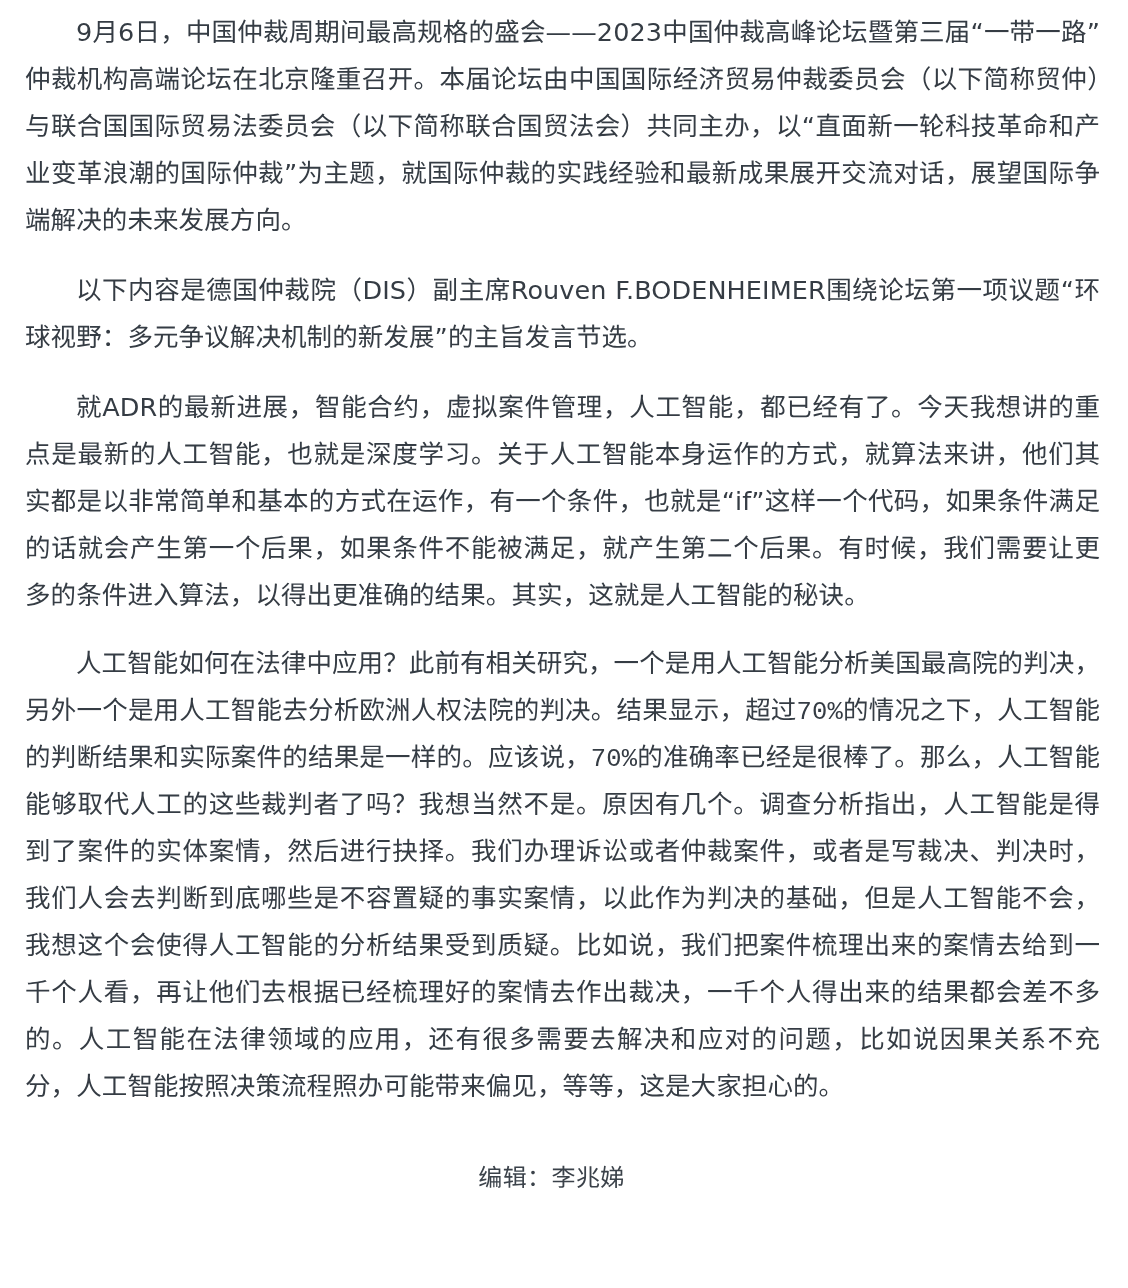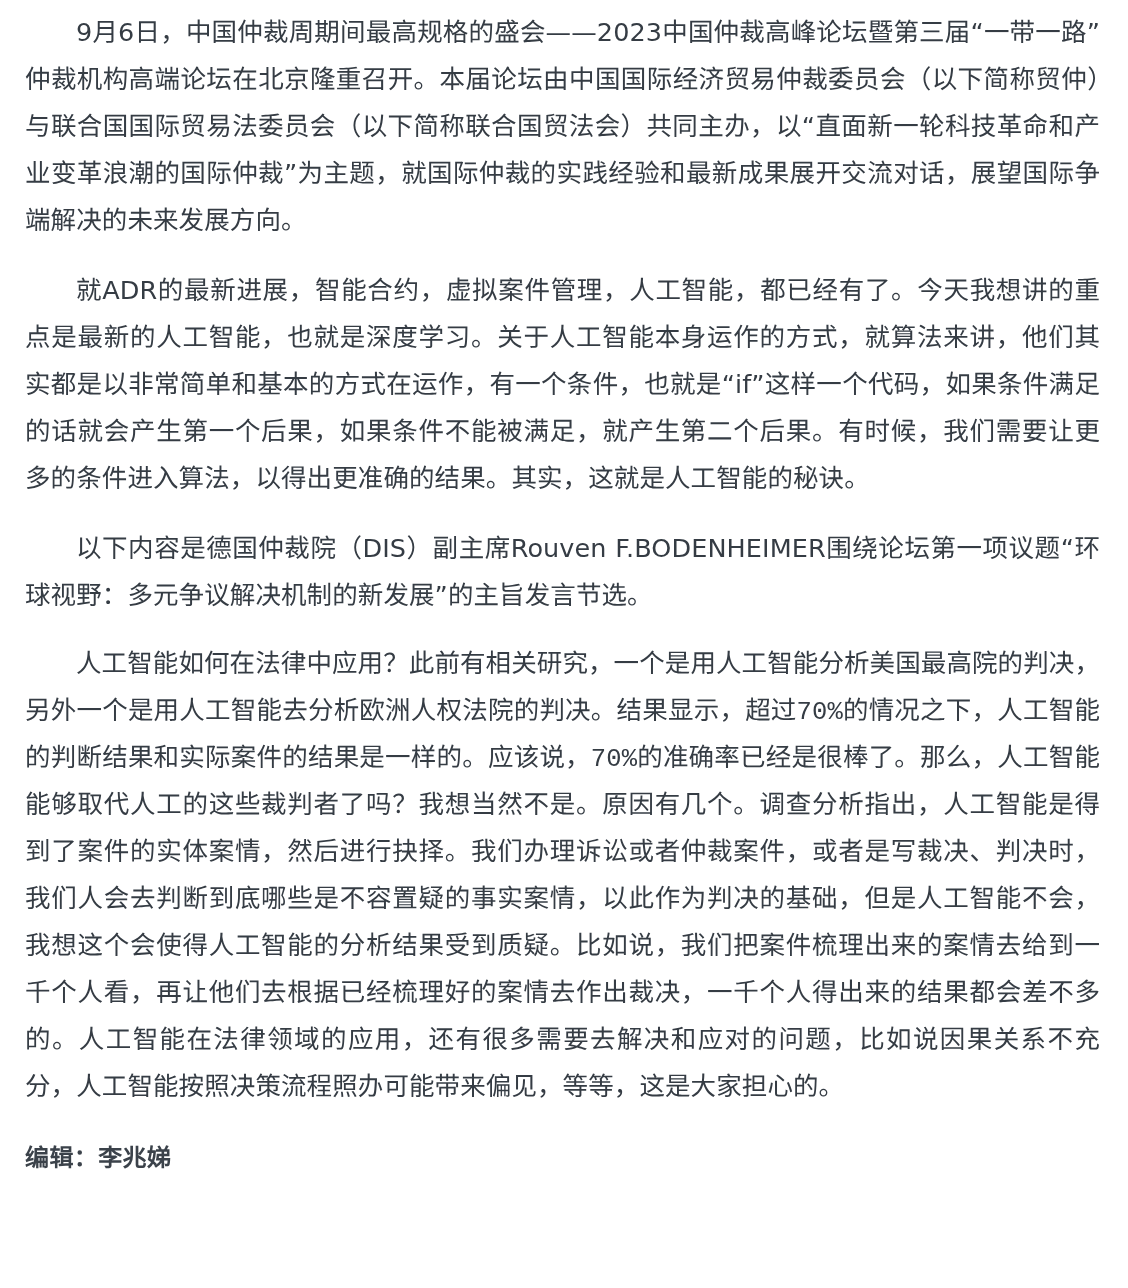--- a/index.html
+++ b/index.html
@@ -43,46 +43,45 @@
     word-break: break-all;
     white-space: normal;
   }
 
   .para:last-of-type {
     margin-bottom: 0;
     font-family: Liberation Mono, monospace;
   }
 
   .byline-row {
-    margin-top: 26px;
-    text-align: left;
+    margin-top: 46px;
+    text-align: center;
     padding-right: 22px;
-    font-weight: bold;
   }
 
   .byline {
     display: inline-block;
     font-size: 24px;
     line-height: 40px;
     color: #3b424a;
     letter-spacing: 0.4px;
   }
 </style>
 </head>
 <body>
 
 <div id="article-page">
 
   <div class="article-body">
 
     <p class="para">9月6日，中国仲裁周期间最高规格的盛会——2023中国仲裁高峰论坛暨第三届“一带一路”仲裁机构高端论坛在北京隆重召开。本届论坛由中国国际经济贸易仲裁委员会（以下简称贸仲）与联合国国际贸易法委员会（以下简称联合国贸法会）共同主办，以“直面新一轮科技革命和产业变革浪潮的国际仲裁”为主题，就国际仲裁的实践经验和最新成果展开交流对话，展望国际争端解决的未来发展方向。</p>
 
+    <p class="para">以下内容是德国仲裁院（DIS）副主席Rouven F.BODENHEIMER围绕论坛第一项议题“环球视野：多元争议解决机制的新发展”的主旨发言节选。</p>
+
     <p class="para">就ADR的最新进展，智能合约，虚拟案件管理，人工智能，都已经有了。今天我想讲的重点是最新的人工智能，也就是深度学习。关于人工智能本身运作的方式，就算法来讲，他们其实都是以非常简单和基本的方式在运作，有一个条件，也就是“if”这样一个代码，如果条件满足的话就会产生第一个后果，如果条件不能被满足，就产生第二个后果。有时候，我们需要让更多的条件进入算法，以得出更准确的结果。其实，这就是人工智能的秘诀。</p>
-
-    <p class="para">以下内容是德国仲裁院（DIS）副主席Rouven F.BODENHEIMER围绕论坛第一项议题“环球视野：多元争议解决机制的新发展”的主旨发言节选。</p>
 
     <p class="para">人工智能如何在法律中应用？此前有相关研究，一个是用人工智能分析美国最高院的判决，另外一个是用人工智能去分析欧洲人权法院的判决。结果显示，超过70%的情况之下，人工智能的判断结果和实际案件的结果是一样的。应该说，70%的准确率已经是很棒了。那么，人工智能能够取代人工的这些裁判者了吗？我想当然不是。原因有几个。调查分析指出，人工智能是得到了案件的实体案情，然后进行抉择。我们办理诉讼或者仲裁案件，或者是写裁决、判决时，我们人会去判断到底哪些是不容置疑的事实案情，以此作为判决的基础，但是人工智能不会，我想这个会使得人工智能的分析结果受到质疑。比如说，我们把案件梳理出来的案情去给到一千个人看，再让他们去根据已经梳理好的案情去作出裁决，一千个人得出来的结果都会差不多的。人工智能在法律领域的应用，还有很多需要去解决和应对的问题，比如说因果关系不充分，人工智能按照决策流程照办可能带来偏见，等等，这是大家担心的。</p>
 
   </div>
 
   <div class="byline-row">
     <span class="byline">编辑：李兆娣</span>
   </div>
 
 </div>

